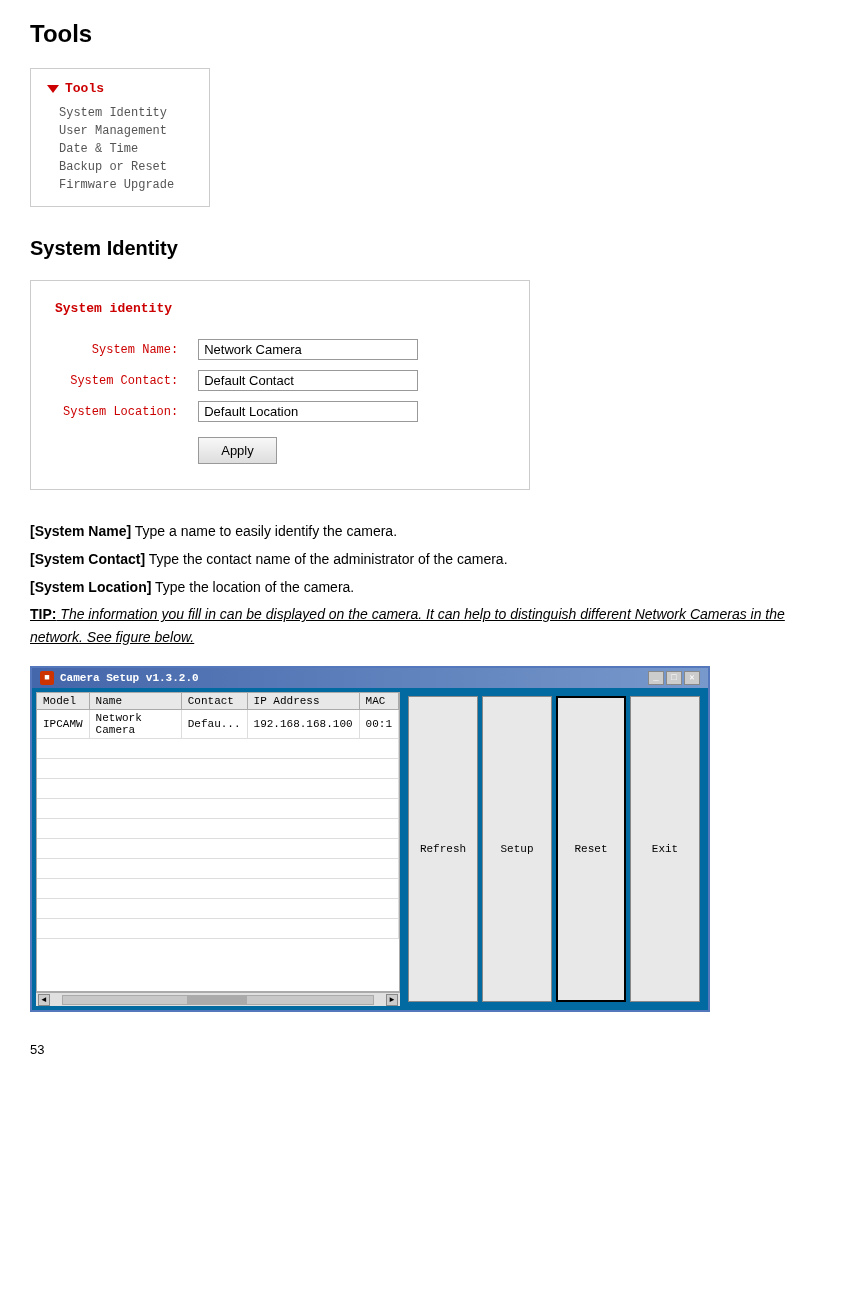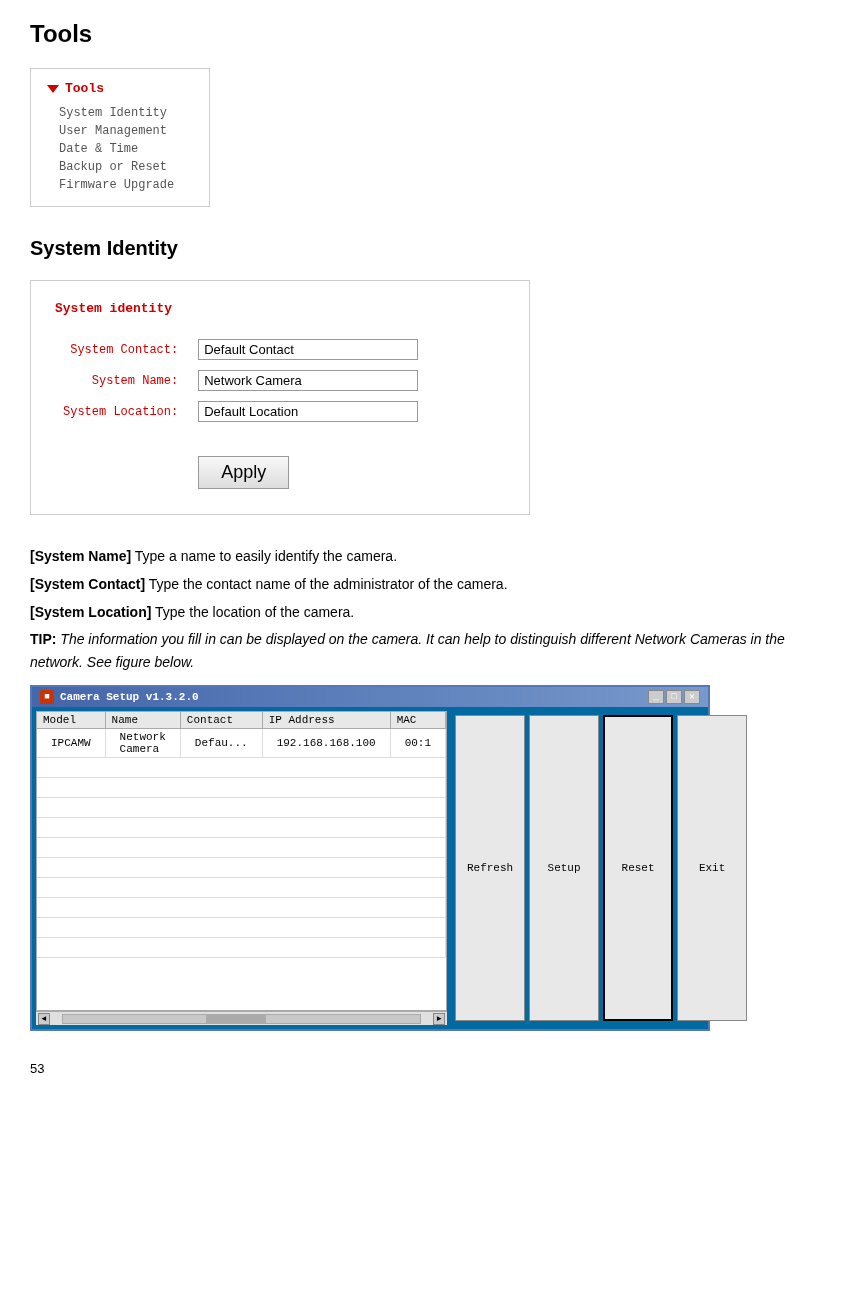--- a/index.html
+++ b/index.html
@@ -94,38 +94,39 @@
       font-size: 13px;
       border: 1px solid #999;
       background: #fff;
       font-family: Arial, sans-serif;
     }
     .apply-btn {
       display: inline-block;
       padding: 5px 22px;
       background: linear-gradient(to bottom, #f8f8f8, #ddd);
       border: 1px solid #999;
-      font-size: 18px;
+      font-size: 13px;
       cursor: pointer;
-      margin-top: 24px;
+      margin-top: 5px;
       margin-left: 140px;
     }
     .description-section {
       line-height: 1.7;
     }
     .description-section p {
       margin-bottom: 4px;
     }
     .bold-label {
       font-weight: bold;
     }
     .tip-section {
-      margin-bottom: 12px;
+      margin-bottom: 18px;
       font-style: italic;
       line-height: 1.6;
+      text-decoration: underline;
     }
     .tip-section .tip-label {
       font-weight: bold;
       font-style: normal;
     }
 
     
     .camera-window {
       border: 2px solid #5577bb;
       width: 680px;
@@ -197,21 +198,21 @@
       background: #e8e8e8;
       border-bottom: 1px solid #aaa;
       border-right: 1px solid #aaa;
       padding: 2px 6px;
       text-align: left;
       font-weight: normal;
     }
     .camera-table td {
       border-bottom: 1px solid #ddd;
       border-right: 1px solid #ddd;
-      padding: 2px 14px;
+      padding: 2px 6px;
     }
     .camera-table tbody tr:first-child td {
       border-bottom: 1px solid #ddd;
     }
     .scrollbar-area {
       background: #e0e0e0;
       height: 14px;
       border-top: 1px solid #aaa;
       display: flex;
       align-items: center;
@@ -293,29 +294,29 @@
 
 
 <h2 class="section-title">System Identity</h2>
 
 
 <div class="system-identity-box">
   <div class="box-header">System identity</div>
   <table class="form-table">
     <tbody>
       <tr>
+        <td class="label-cell">System Name:</td>
+        <td>
+          <input type="text" value="Network Camera" style="">
+        </td>
+      </tr>
+      <tr>
         <td class="label-cell">System Contact:</td>
         <td>
           <input type="text" value="Default Contact" style="">
-        </td>
-      </tr>
-      <tr>
-        <td class="label-cell">System Name:</td>
-        <td>
-          <input type="text" value="Network Camera" style="">
         </td>
       </tr>
       <tr>
         <td class="label-cell">System Location:</td>
         <td>
           <input type="text" value="Default Location" style="">
         </td>
       </tr>
       <tr>
         <td></td>

